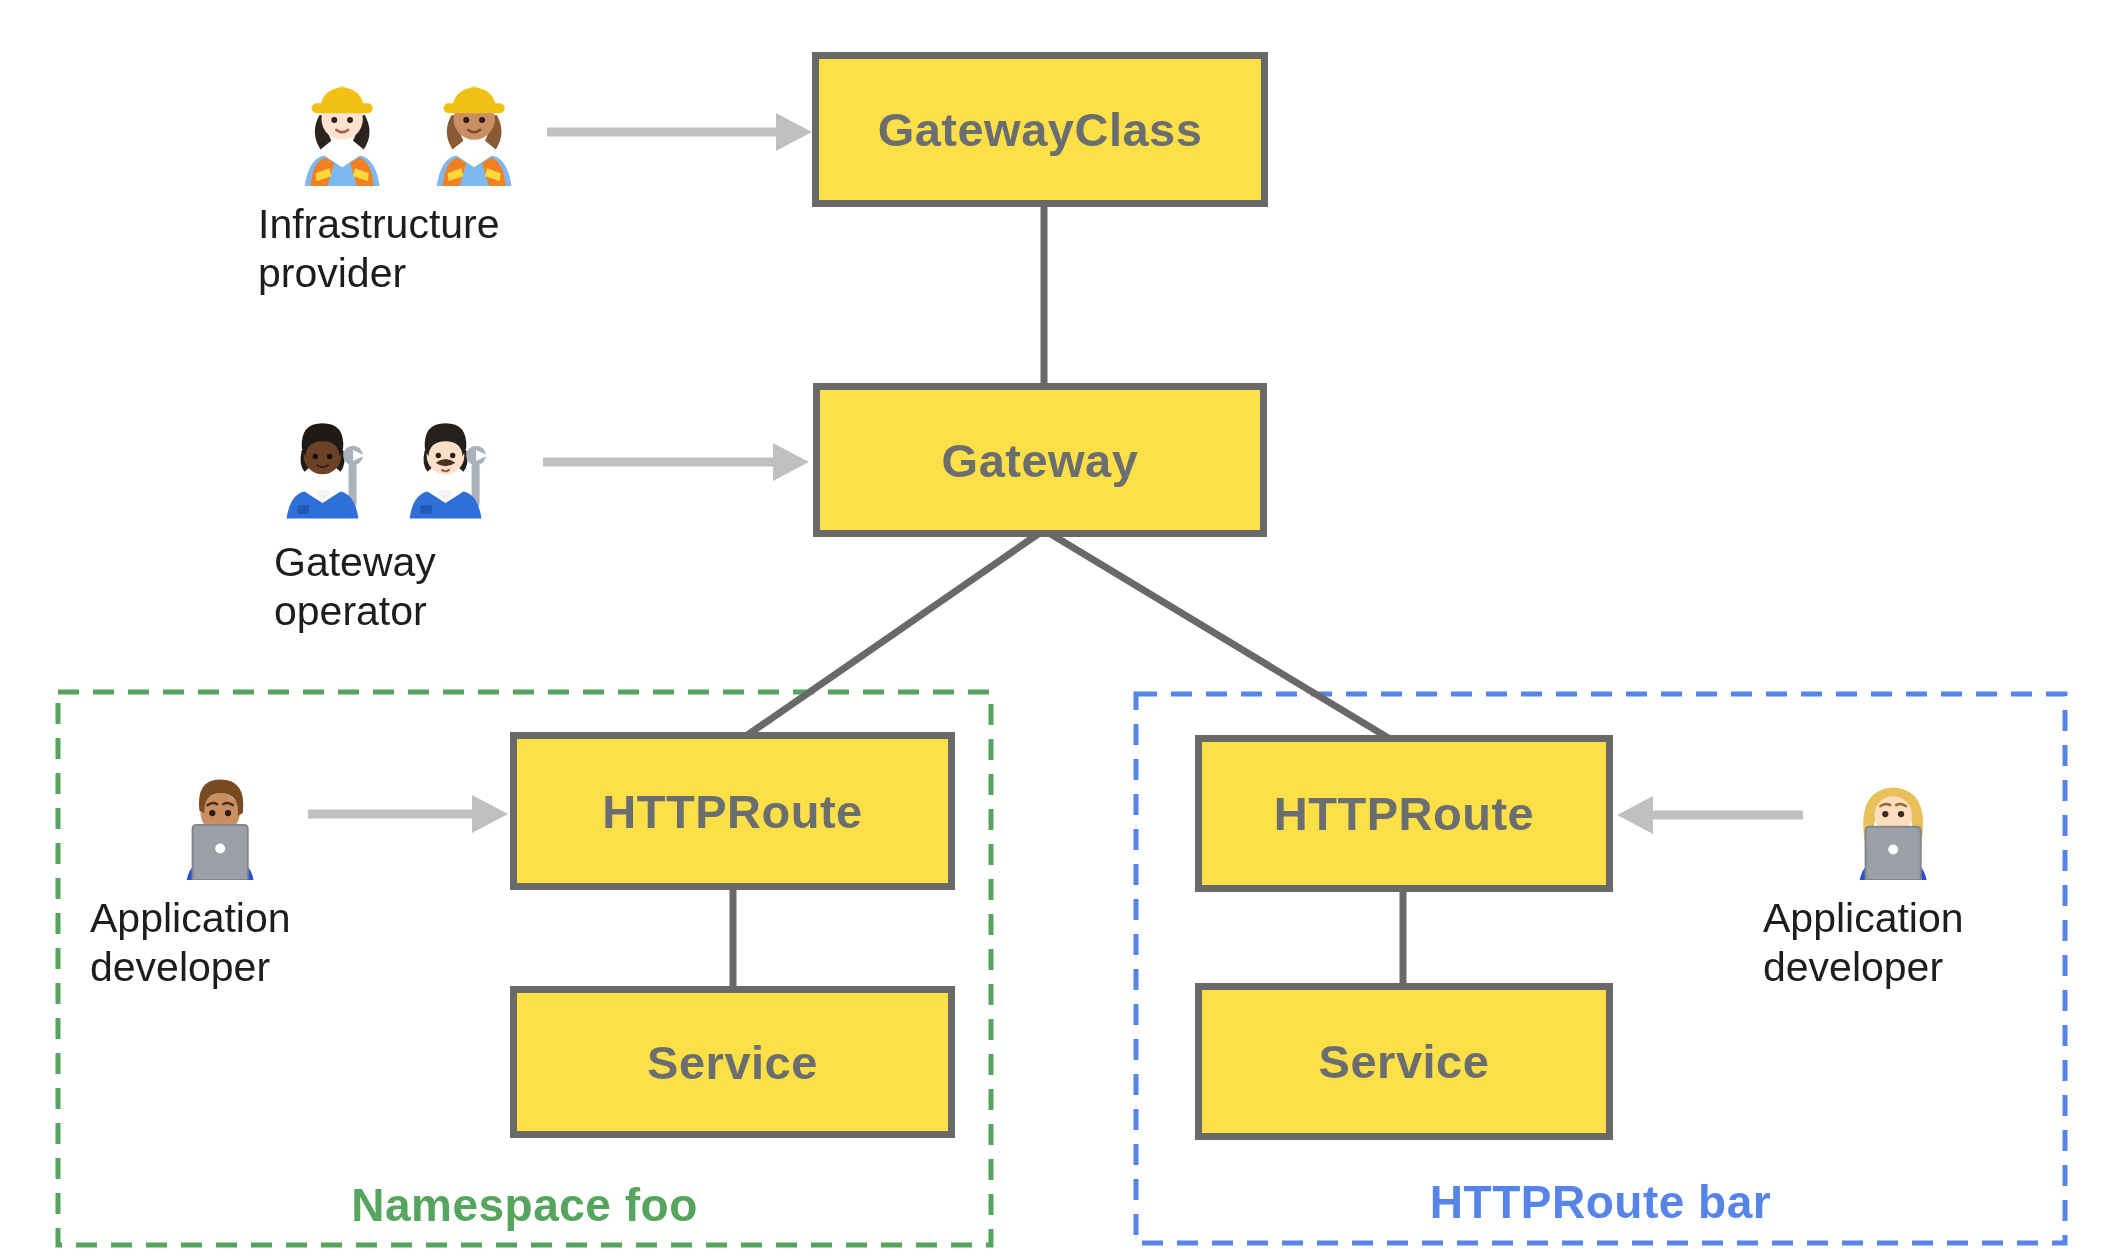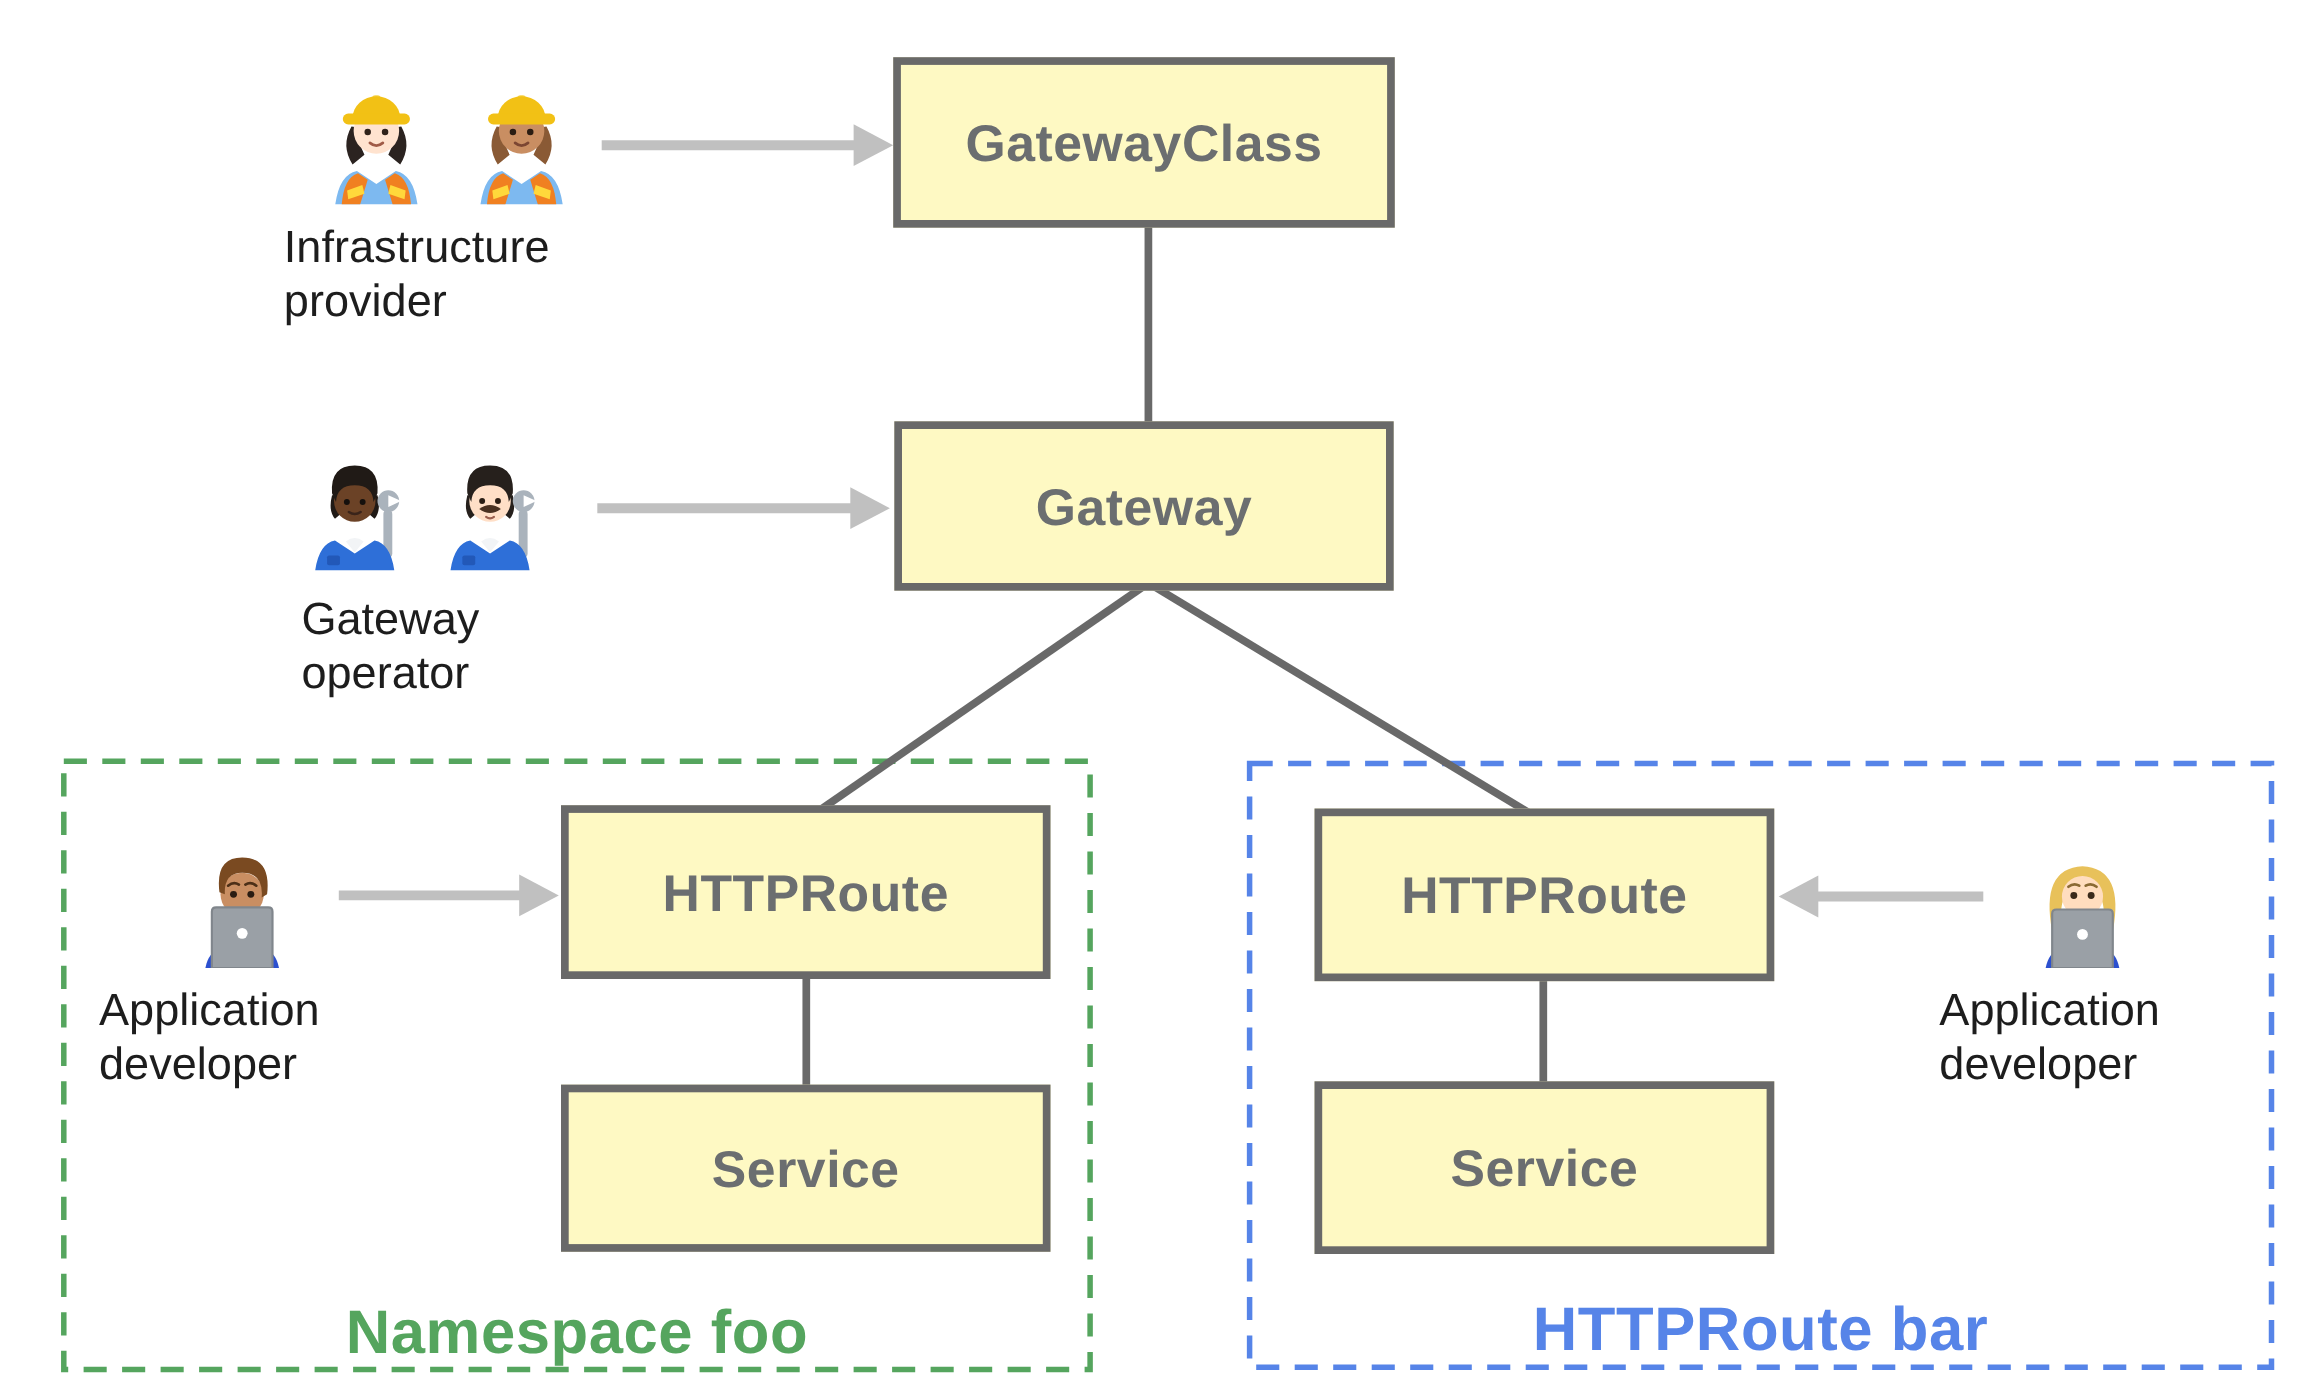--- a/index.html
+++ b/index.html
@@ -9,31 +9,31 @@
     font-family:"Liberation Sans",sans-serif;
   }
   .wires{position:absolute;left:0;top:0;width:2112px;height:1258px;}
   .wire{stroke:var(--line,#696969);stroke-width:7;fill:none;}
   .nsrect{fill:none;stroke-width:5;stroke-dasharray:21 14;}
   .nsrect.foo{stroke:var(--ns-foo,#55a55e);}
   .nsrect.bar{stroke:var(--ns-bar,#5684e8);}
   .arrow-line{stroke:var(--arrow,#c0c0c0);stroke-width:9;}
   .arrow-head{fill:var(--arrow,#c0c0c0);}
   .node{
-    position:absolute;box-sizing:border-box;background:#fef9c3;
+    position:absolute;box-sizing:border-box;background:#fde047;
     border:7px solid var(--line,#696969);
     display:flex;align-items:center;justify-content:center;
     font-weight:bold;font-size:47px;letter-spacing:.5px;
     color:var(--box-text,#6b6e70);
   }
   .persona{position:absolute;text-align:left;}
   .persona .icons{display:flex;justify-content:center;align-items:flex-end;gap:26px;}
   .persona .icons svg{height:128px;width:auto;display:block;}
   .plabel{margin-top:14px;font-size:41px;line-height:1.2;color:var(--label-text,#1d1d1d);}
-  .nslabel{position:absolute;text-align:center;font-weight:bold;font-size:56px;letter-spacing:.5px;}
+  .nslabel{position:absolute;text-align:center;font-weight:bold;font-size:46px;letter-spacing:.5px;}
   .nslabel.foo{color:var(--ns-foo,#55a55e);}
   .nslabel.bar{color:var(--ns-bar,#5684e8);}
 </style>
 </head>
 <body>
 
 <div class="canvas">
 
   <svg class="wires" viewBox="0 0 2112 1258" aria-hidden="true">
 

